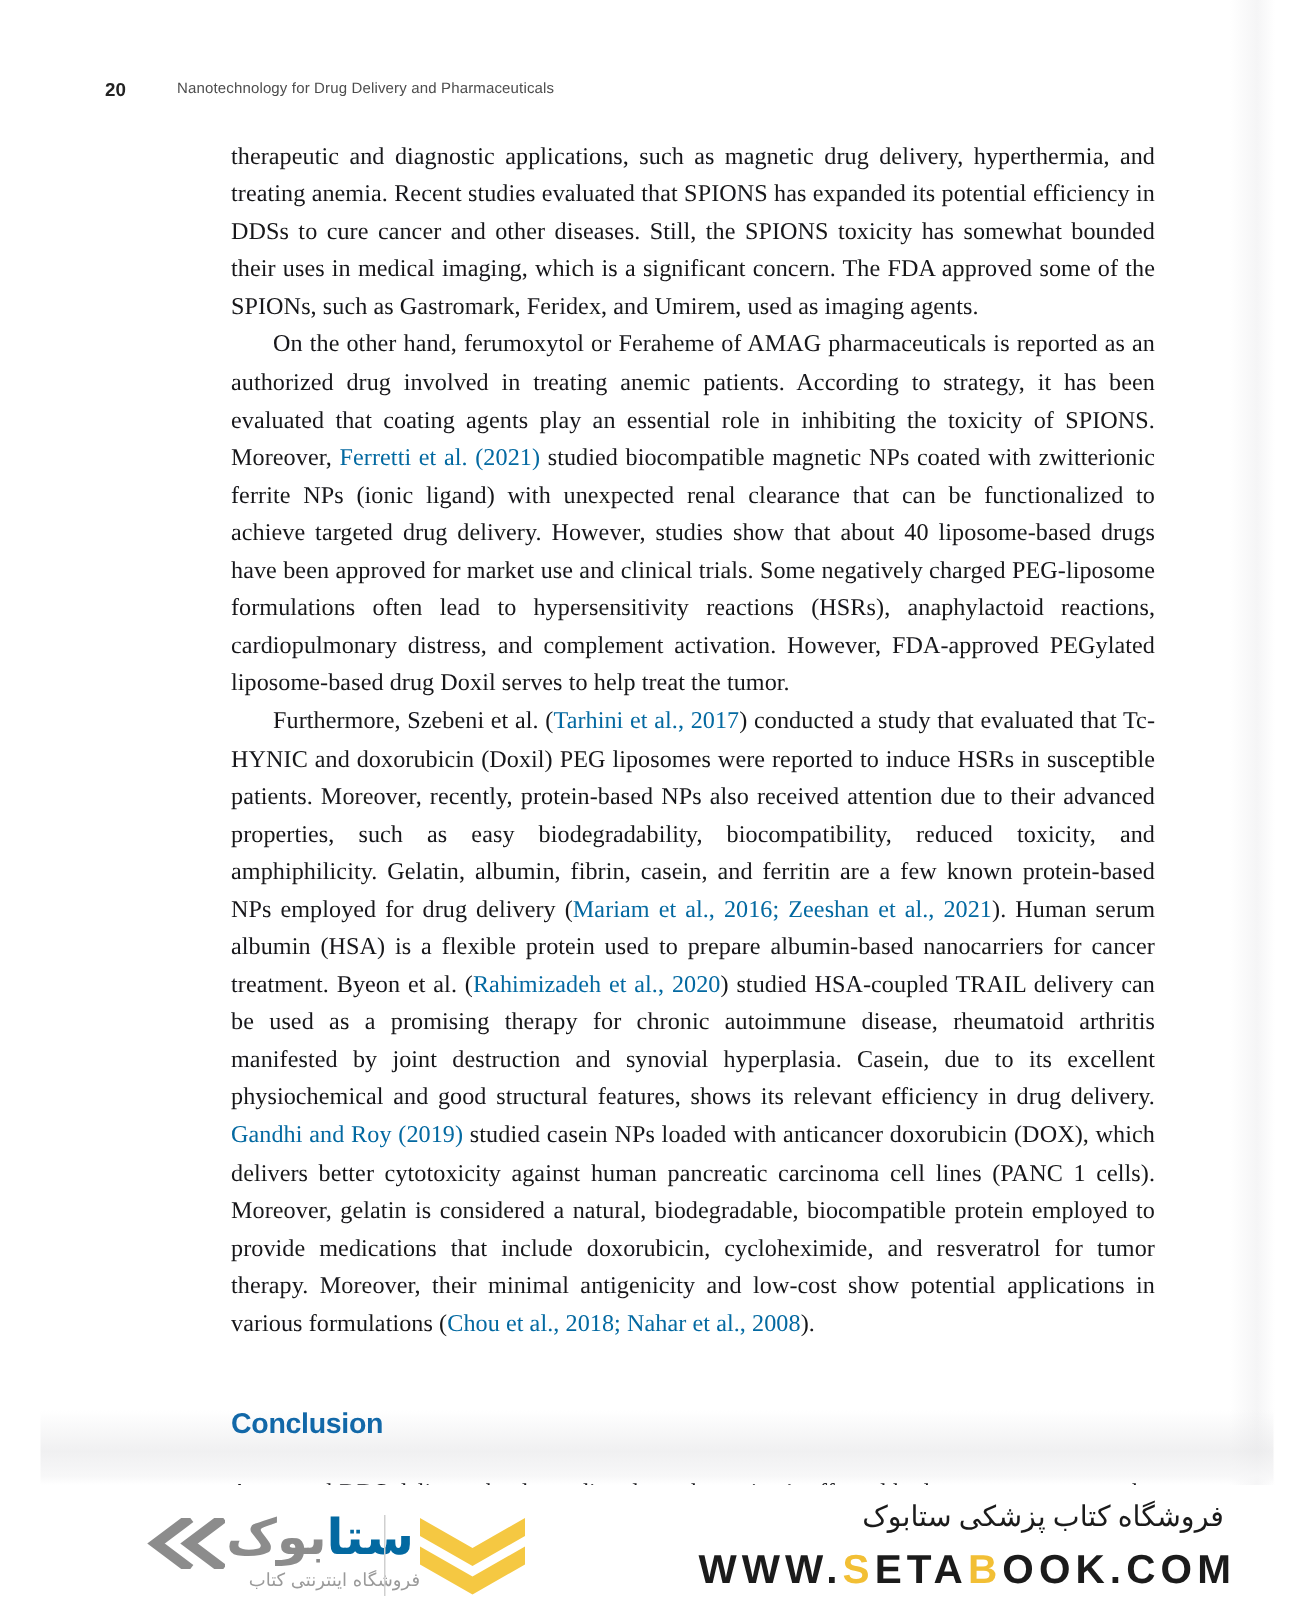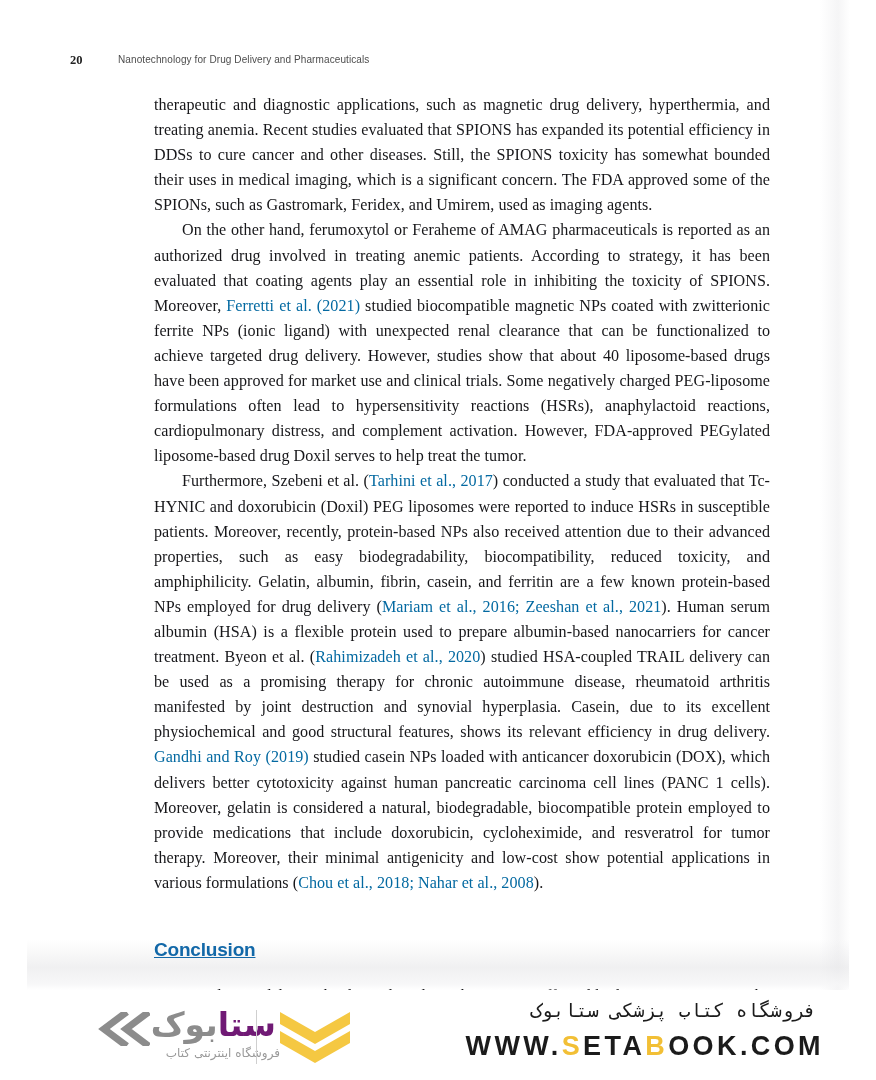--- a/index.html
+++ b/index.html
@@ -61,21 +61,21 @@
     height: 20px;
     font-family: "Liberation Sans", "DejaVu Sans", sans-serif;
     font-size: 11.5px;
     color: #4a4a4a;
     letter-spacing: 0.1px;
   }
   .folio {
     position: absolute;
     left: 0;
     top: 0;
-    font-family: Liberation Serif, serif;
+    font-family: Liberation Sans, sans-serif;
     font-size: 12.5px;
     font-weight: 700;
     color: #232323;
   }
   .head-title {
     position: absolute;
     left: 48px;
     top: 1px;
     font-size: 10px;
     color: #4d4d4d;
@@ -107,21 +107,20 @@
   .cite {
     color: #0369a1;
   }
   .sec-heading {
     margin: 0;
     font-family: "Liberation Sans", "DejaVu Sans", sans-serif;
     font-size: 19px;
     font-weight: 700;
     color: #1268a8;
     letter-spacing: -0.2px;
-    text-decoration: underline;
   }
   .gap-before-heading { height: 44px; }
   .gap-after-heading  { height: 22px; }
 
   
   .footer-band {
     position: absolute;
     left: 0;
     top: 990px;
     width: 876px;
@@ -148,21 +147,21 @@
     top: 2px;
     font-family: "DejaVu Sans", "Liberation Sans", sans-serif;
     font-size: 33px;
     font-weight: 700;
     line-height: 38px;
     direction: rtl;
     unicode-bidi: bidi-override;
     white-space: nowrap;
     color: #8c8c8c;
   }
-  .logo-word .gold { color: #701a75; }
+  .logo-word .gold { color: #0369a1; }
   .logo-sub {
     position: absolute;
     right: 108px;
     top: 41px;
     font-family: "DejaVu Sans", "Liberation Sans", sans-serif;
     font-size: 12px;
     line-height: 16px;
     direction: rtl;
     white-space: nowrap;
     color: #9a9a9a;
@@ -195,21 +194,21 @@
     position: absolute;
     left: 440px;
     top: 8px;
     width: 400px;
     height: 74px;
   }
   .brand-fa {
     position: absolute;
     right: 24px;
     top: 0;
-    font-family: Liberation Mono, monospace;
+    font-family: Liberation Serif, serif;
     font-size: 19px;
     line-height: 28px;
     direction: rtl;
     white-space: nowrap;
     color: #1b1b1b;
   }
   .brand-url {
     position: absolute;
     right: 16px;
     top: 33px;

